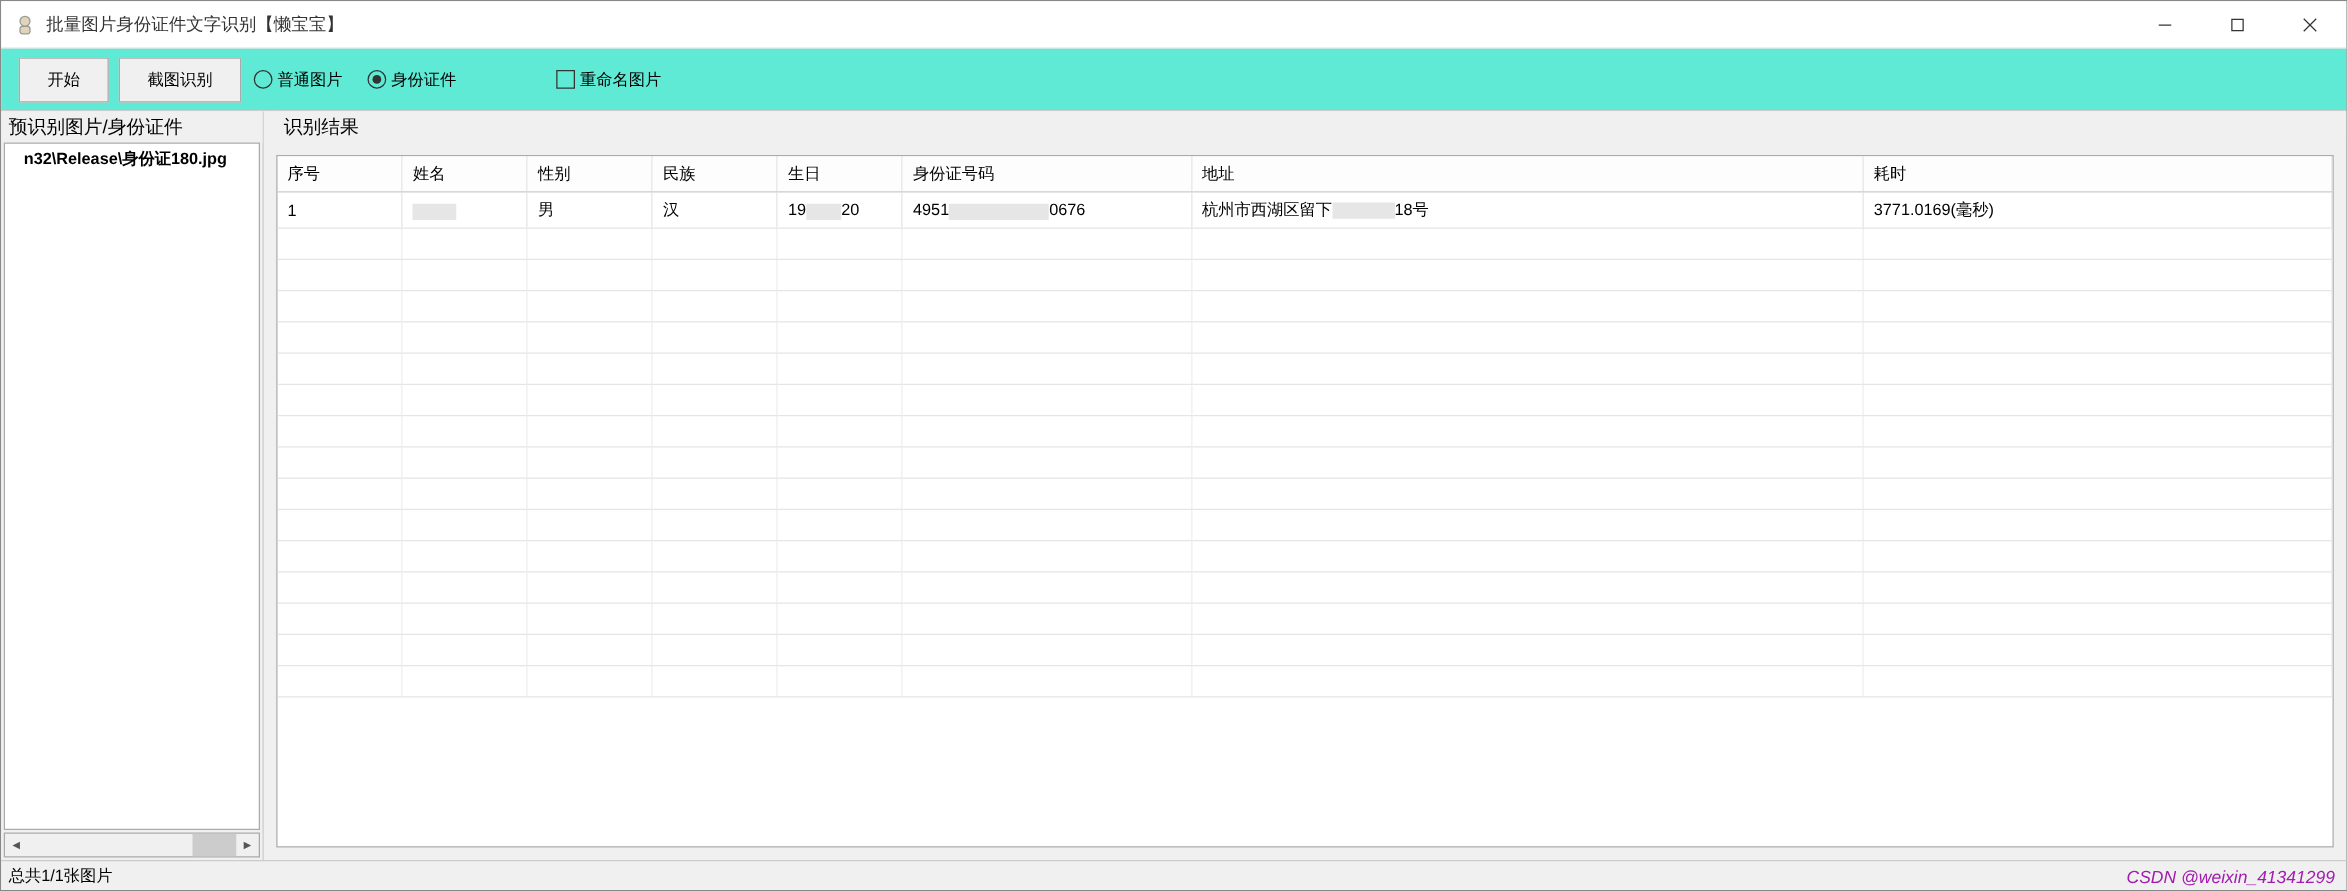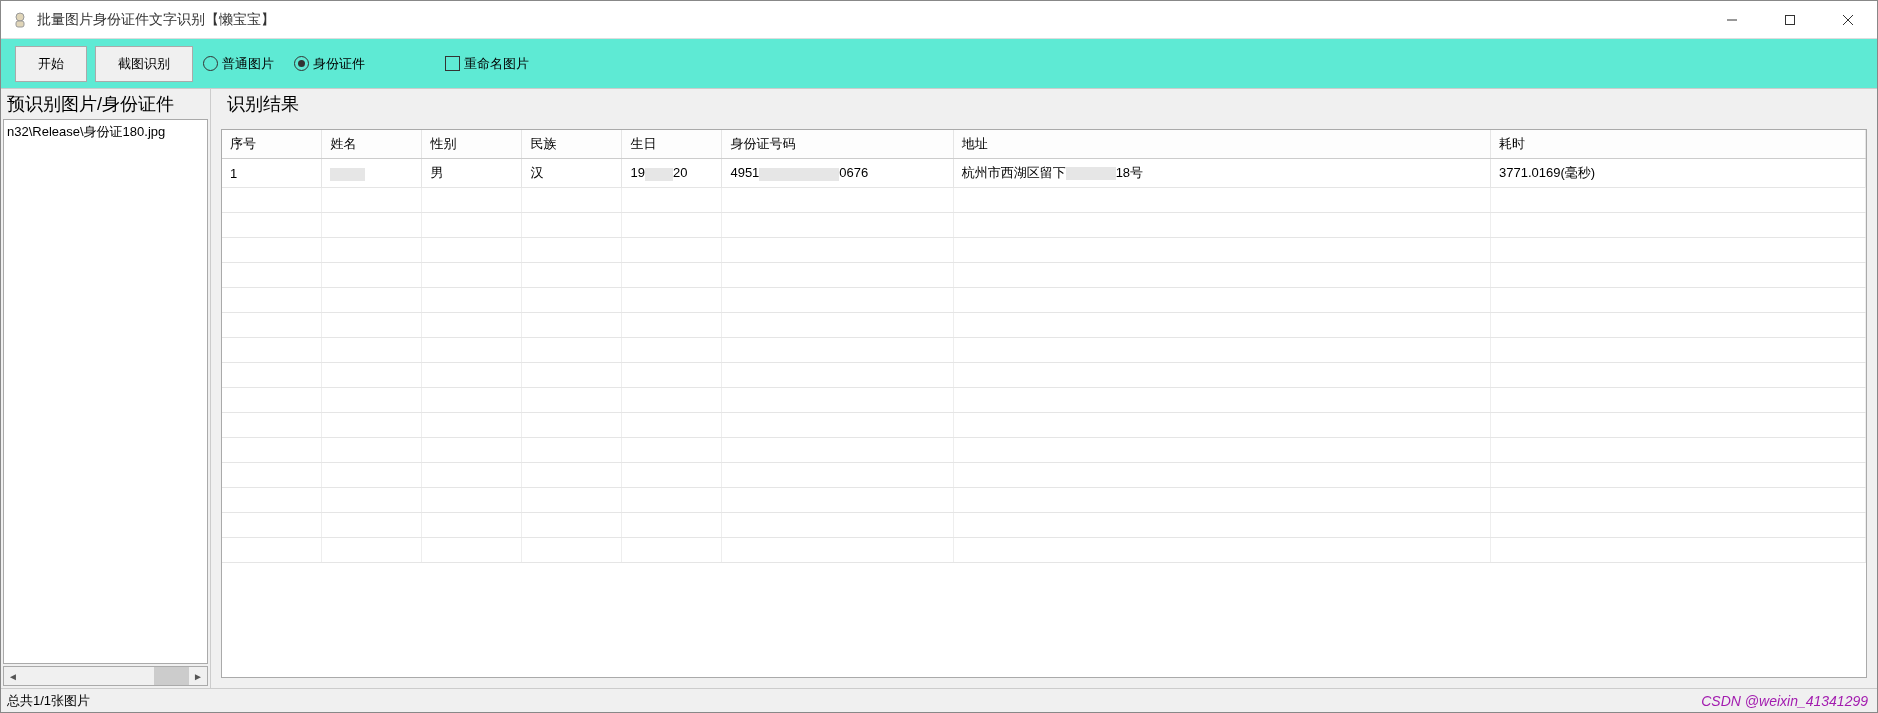--- a/index.html
+++ b/index.html
@@ -116,35 +116,36 @@
       overflow: hidden;
     }
     .left-panel {
       width: 210px;
       display: flex;
       flex-direction: column;
       border-right: 1px solid #ccc;
     }
     .panel-header {
       padding: 3px 6px;
-      font-size: 18px;
+      font-size: 15px;
       background: #f0f0f0;
     }
     .file-list {
       flex: 1;
       background: #fff;
       border: 1px solid #aaa;
       overflow: auto;
       margin: 0 2px;
     }
     .file-item {
-      padding: 3px 3px;
+      padding: 3px 15px;
       font-size: 13px;
       white-space: nowrap;
       cursor: pointer;
+      font-weight: bold;
     }
     .hscroll {
       height: 20px;
       background: #f0f0f0;
       border: 1px solid #aaa;
       display: flex;
       align-items: center;
       margin: 2px;
     }
     .hscroll-arrow {

